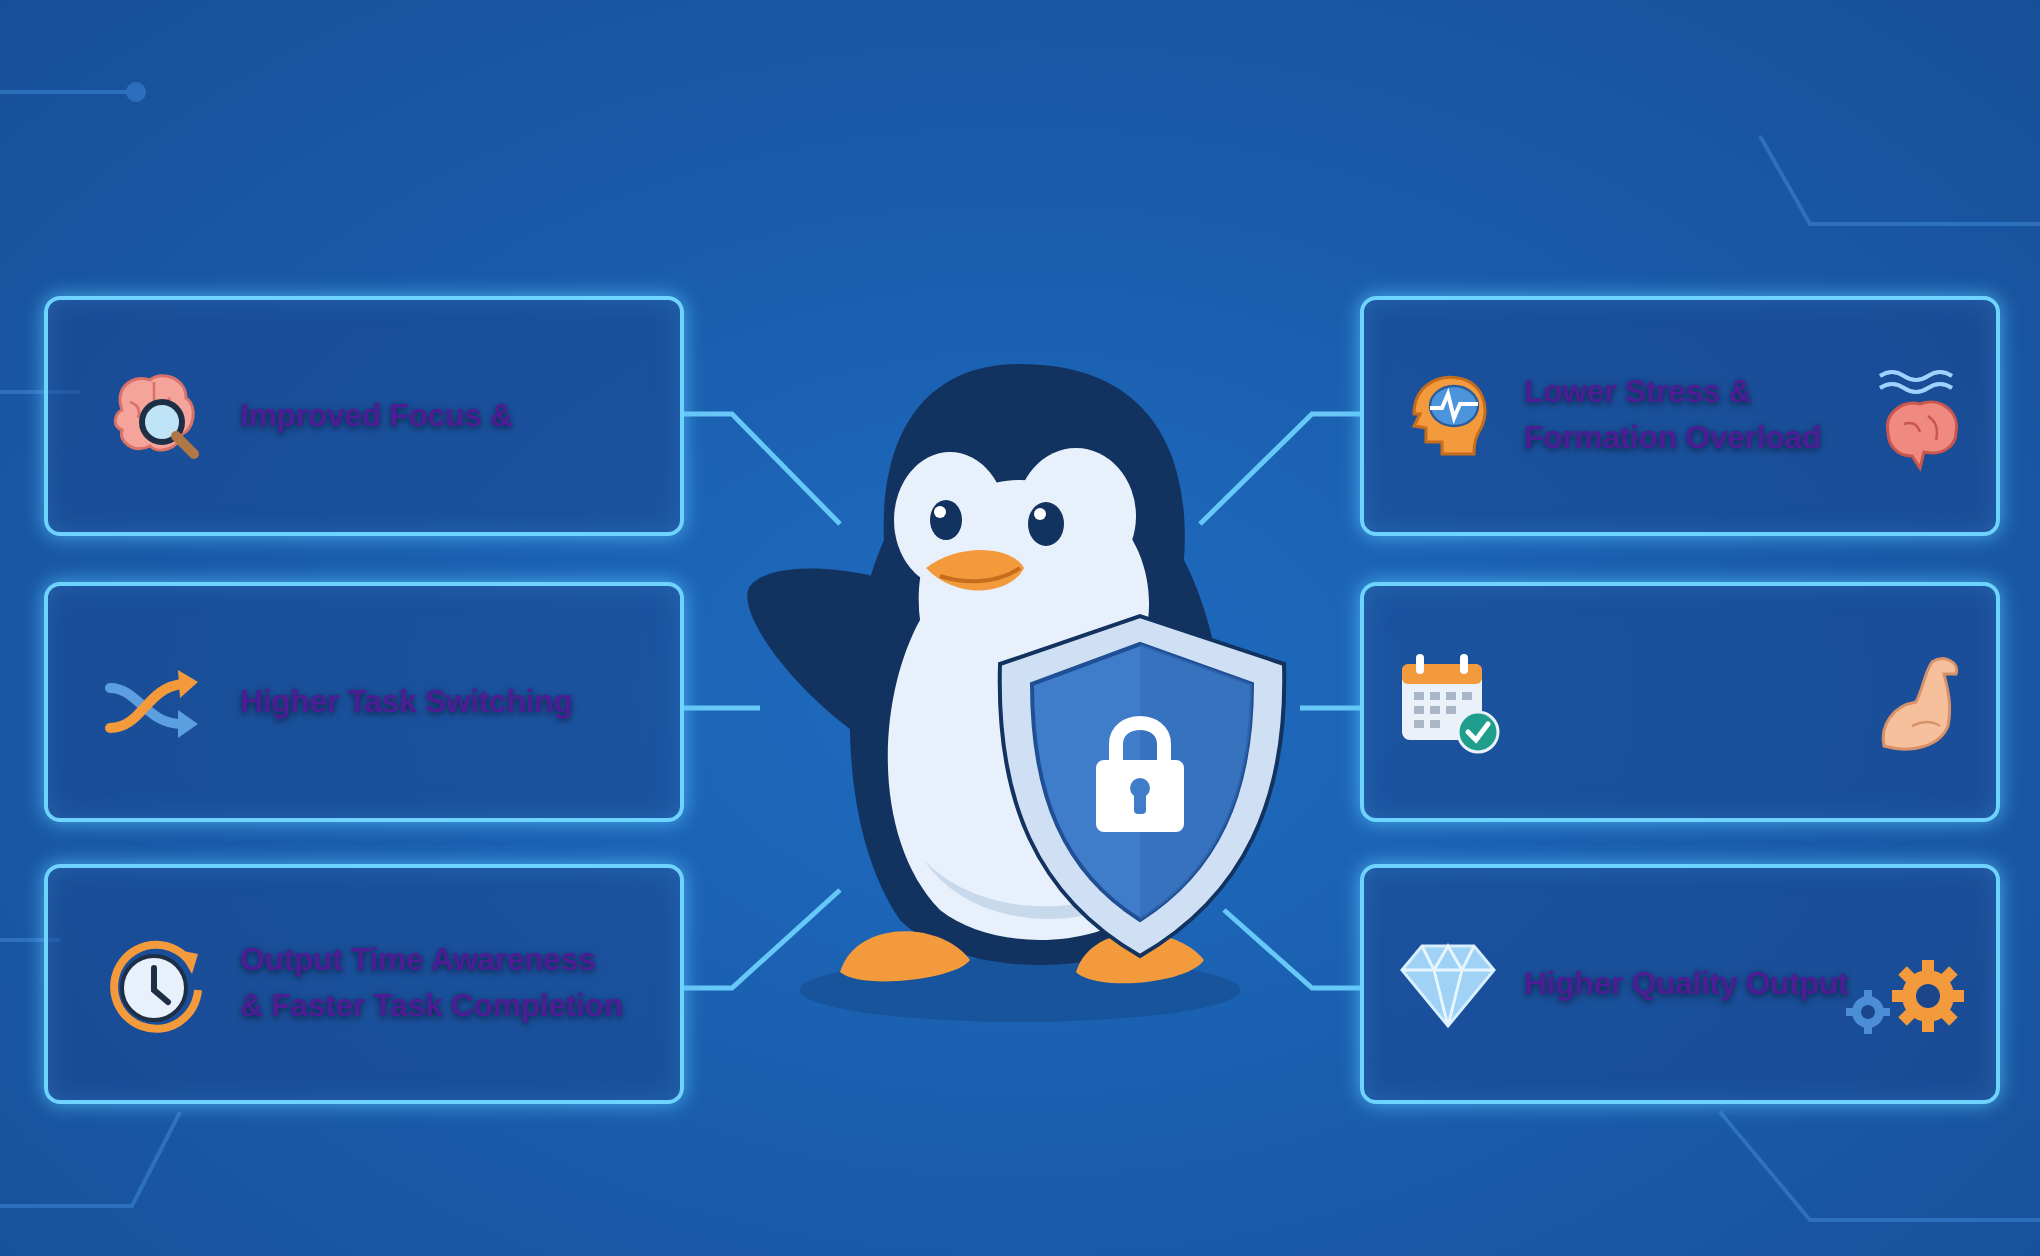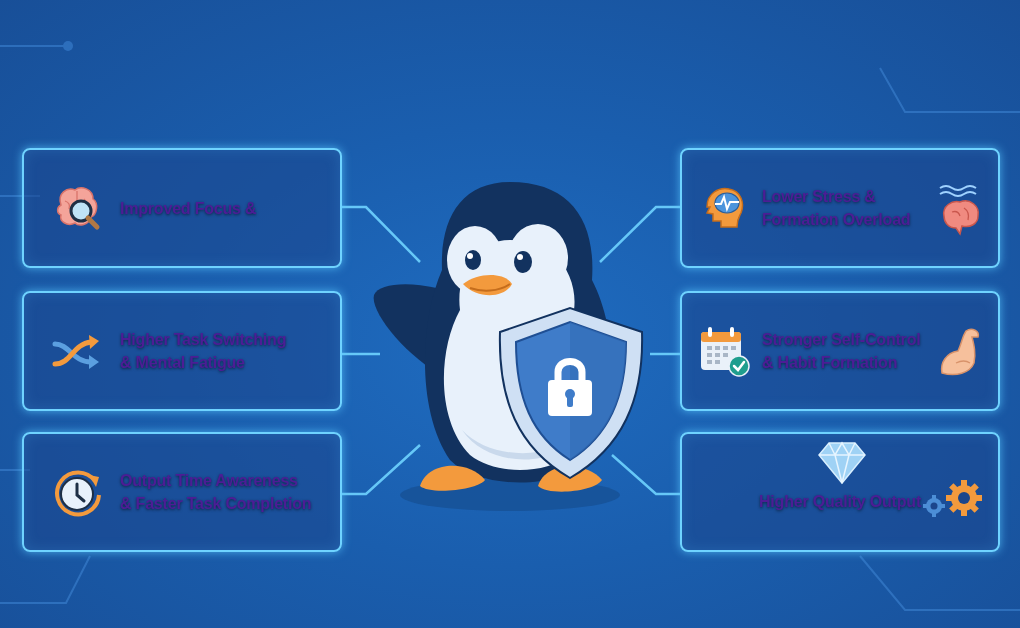--- a/index.html
+++ b/index.html
@@ -77,21 +77,20 @@
   <span class="icon">
     <svg width="54" height="54" viewBox="0 0 54 54">
       <path d="M4 20 C18 20 22 38 40 38" stroke="#5b9fe0" stroke-width="5" fill="none" stroke-linecap="round"></path>
       <path d="M38 31 L48 38 L38 45 Z" fill="#5b9fe0"></path>
       <path d="M4 40 C20 40 22 20 40 18" stroke="#f39a3d" stroke-width="5" fill="none" stroke-linecap="round"></path>
       <path d="M38 11 L48 17 L39 25 Z" fill="#f39a3d"></path>
     </svg>
   </span>
   <div class="text">
     <span class="line">Higher Task Switching</span>
-    <span class="line">&amp; Mental Fatigue</span>
   </div>
 </div>
 
 <div class="card left" style="left:22px; top:432px;">
   <span class="icon">
     <svg width="54" height="54" viewBox="0 0 54 54">
       <path d="M44 16 A21 21 0 1 0 48 30" stroke="#f39a3d" stroke-width="4" fill="none"></path>
       <path d="M38 10 L48 12 L45 22 Z" fill="#f39a3d"></path>
       <circle cx="26" cy="29" r="16" fill="#e8f1fb" stroke="#1e2f45" stroke-width="2"></circle>
       <path d="M26 19 L26 30 L33 36" stroke="#1e2f45" stroke-width="3" fill="none" stroke-linecap="round"></path>
@@ -139,33 +138,29 @@
         <rect x="10" y="29" width="5" height="4"></rect>
           <rect x="18" y="29" width="5" height="4"></rect>
           <rect x="26" y="29" width="5" height="4"></rect>
         <rect x="10" y="36" width="5" height="4"></rect>
           <rect x="18" y="36" width="5" height="4"></rect>
       </g>
       <circle cx="42" cy="42" r="10" fill="#1f9e8e" stroke="#eaf1f9" stroke-width="1.5"></circle>
       <path d="M37 42 L41 46 L47 38" stroke="#ffffff" stroke-width="2.5" fill="none" stroke-linecap="round"></path>
     </svg>
   </span>
-  <div class="text">
-    <span class="line">Stronger Self-Control</span>
-    <span class="line">&amp; Habit Formation</span>
-  </div>
   <span class="side-icon" style="top:30px;">
     <svg width="48" height="56" viewBox="0 0 48 56">
       <path d="M6 50 C4 40 10 30 22 28 C26 20 26 14 30 8 C36 4 44 8 42 14 L36 14 C38 22 40 30 38 40 C34 50 20 54 6 50 Z" fill="#f6c09c" stroke="#d8926a" stroke-width="1.5"></path>
       <path d="M20 40 Q28 36 34 40" stroke="#d8926a" stroke-width="1.3" fill="none"></path>
     </svg>
   </span>
 </div>
 
-<div class="card right" style="left:680px; top:432px;flex-direction:column;">
+<div class="card right" style="left:680px; top:432px;">
   <span class="icon">
     <svg width="54" height="54" viewBox="0 0 54 54">
       <path d="M4 20 L14 8 L40 8 L50 20 L27 48 Z" fill="#9fd2f5" stroke="#d8efff" stroke-width="1.5"></path>
       <path d="M4 20 L50 20 M14 8 L20 20 L27 8 L34 20 L40 8 M20 20 L27 48 L34 20" stroke="#e7f5ff" stroke-width="1.5" fill="none"></path>
     </svg>
   </span>
   <div class="text">
     <span class="line">Higher Quality Output</span>
   </div>
   <span class="side-icon" style="top:46px;">

